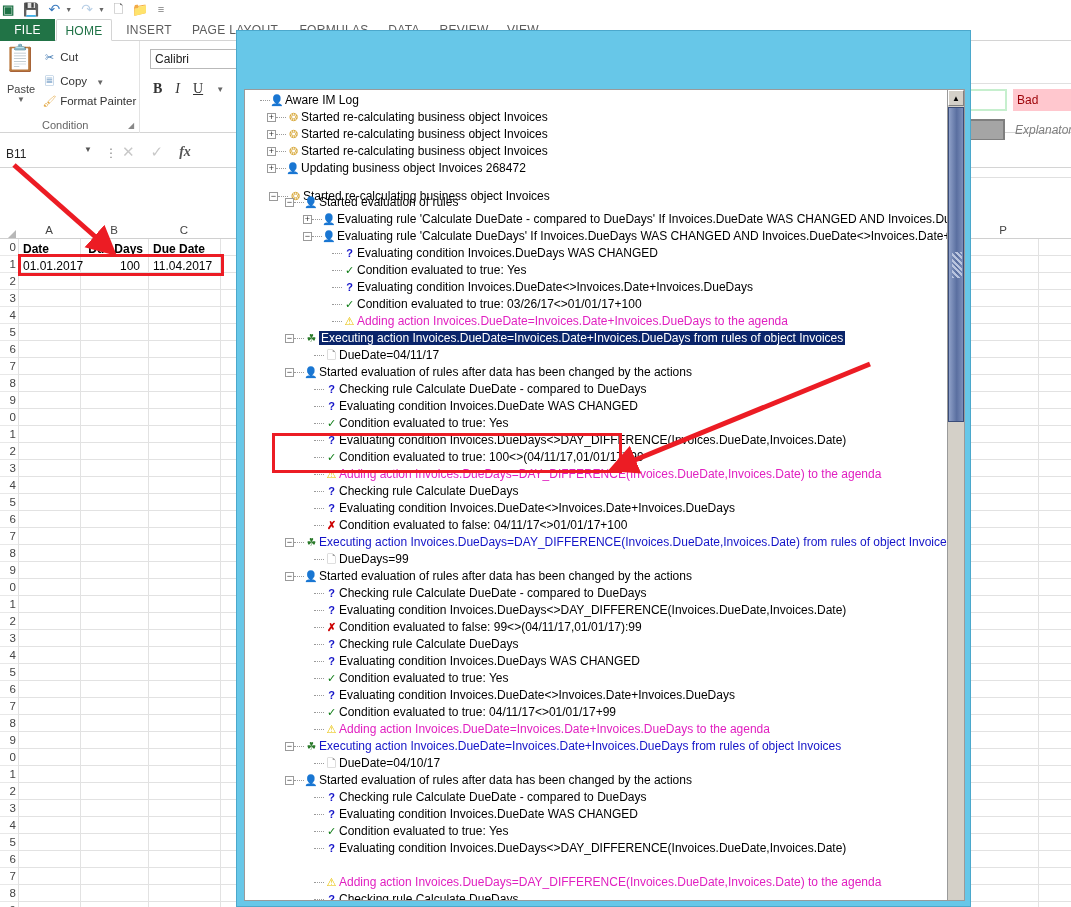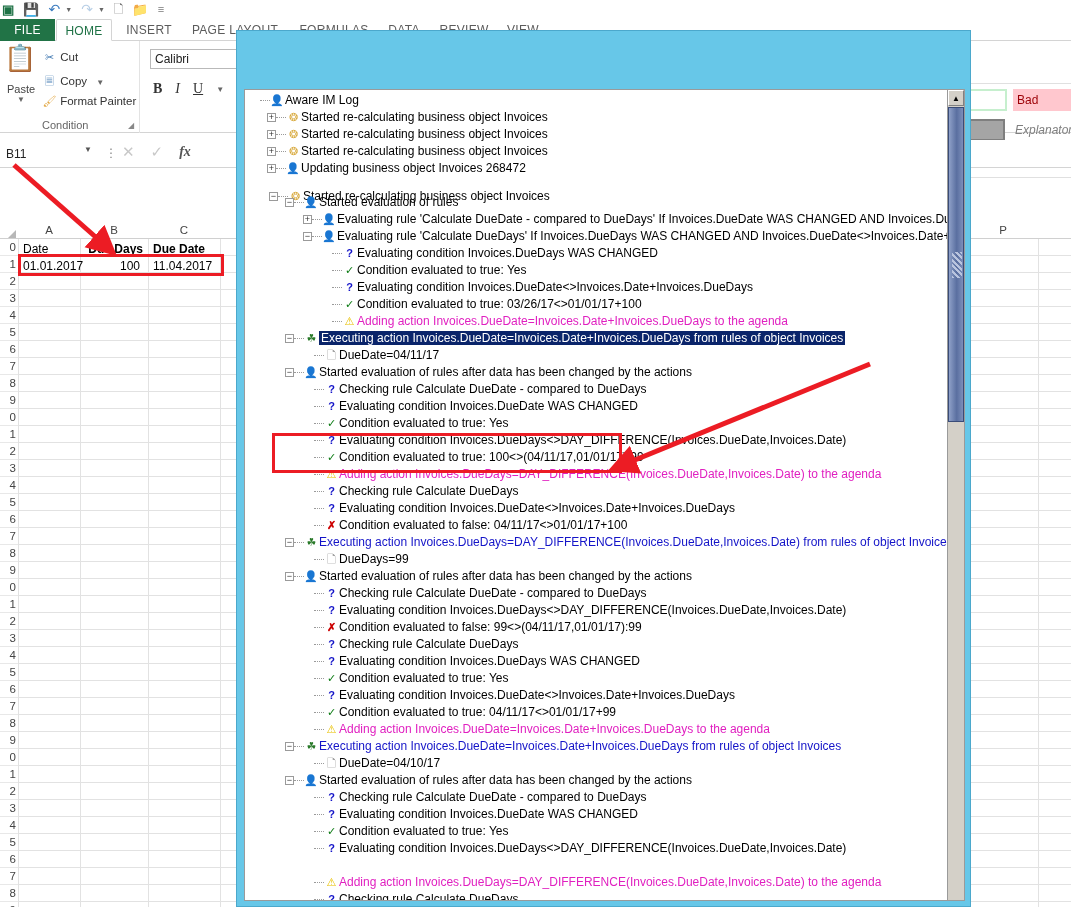--- a/index.html
+++ b/index.html
@@ -334,21 +334,21 @@
         <div class="gline-v" style="left: 580px; height: 668px;"></div>
         <div class="gline-v" style="left: 652px; height: 668px;"></div>
         <div class="gline-v" style="left: 724px; height: 668px;"></div>
         <div class="gline-v" style="left: 796px; height: 668px;"></div>
         <div class="gline-v" style="left: 868px; height: 668px;"></div>
         <div class="gline-v" style="left: 940px; height: 668px;"></div>
         <div class="gline-v" style="left: 966px; height: 668px;"></div>
         <div class="gline-v" style="left: 1038px; height: 668px;"></div>
       </div>
 
-    <div class="cell" style="left:20px;top:19px;width:58px;font-weight:normal;">Date</div>
+    <div class="cell" style="left:20px;top:19px;width:58px;font-weight:bold;">Date</div>
     <div class="cell r" style="left:80px;top:19px;width:66px;font-weight:bold;">Due Days</div>
     <div class="cell" style="left:150px;top:19px;width:70px;font-weight:bold;">Due Date</div>
 
     <div class="cell" style="left:20px;top:36px;width:58px;">01.01.2017</div>
     <div class="cell r" style="left:80px;top:36px;width:63px;">100</div>
     <div class="cell" style="left:150px;top:36px;width:70px;">11.04.2017</div>
   </div>
 
   <div class="redbox" style="left:18px;top:254px;width:206px;height:22px;"></div>
 

